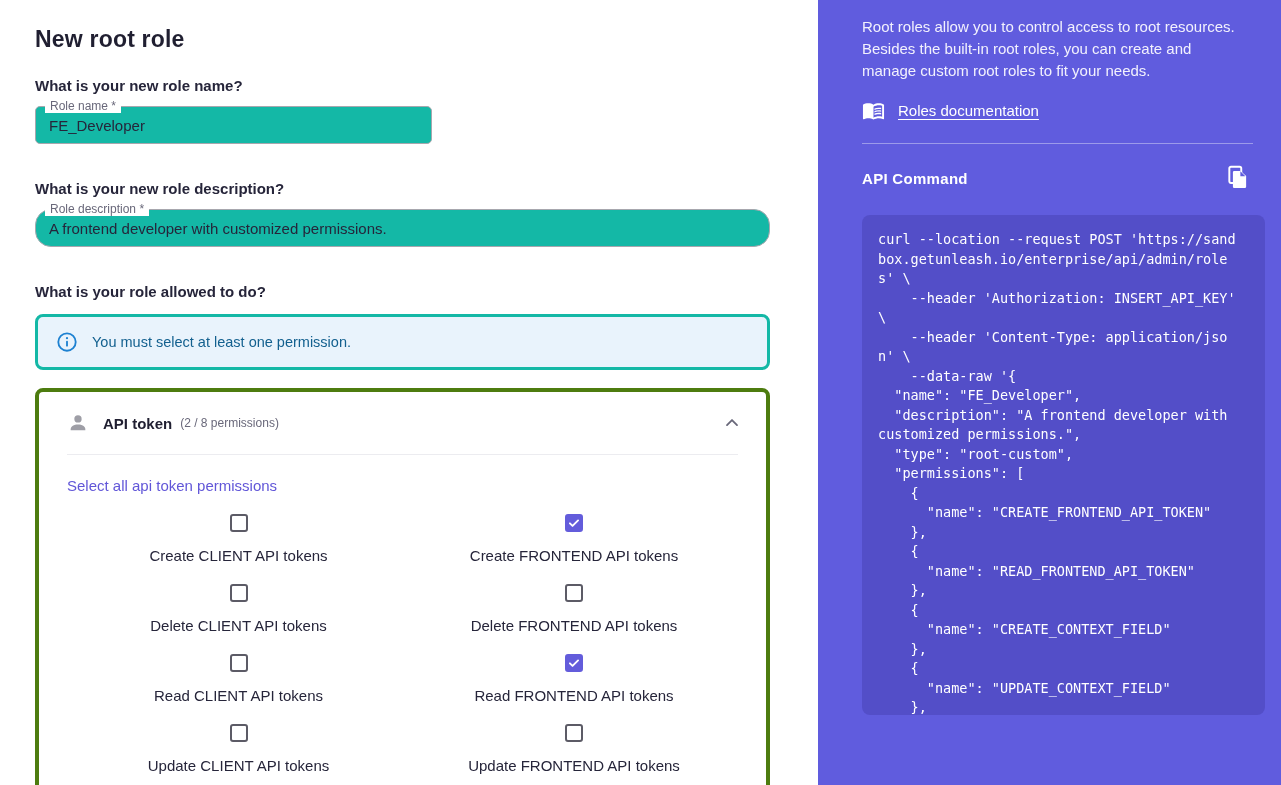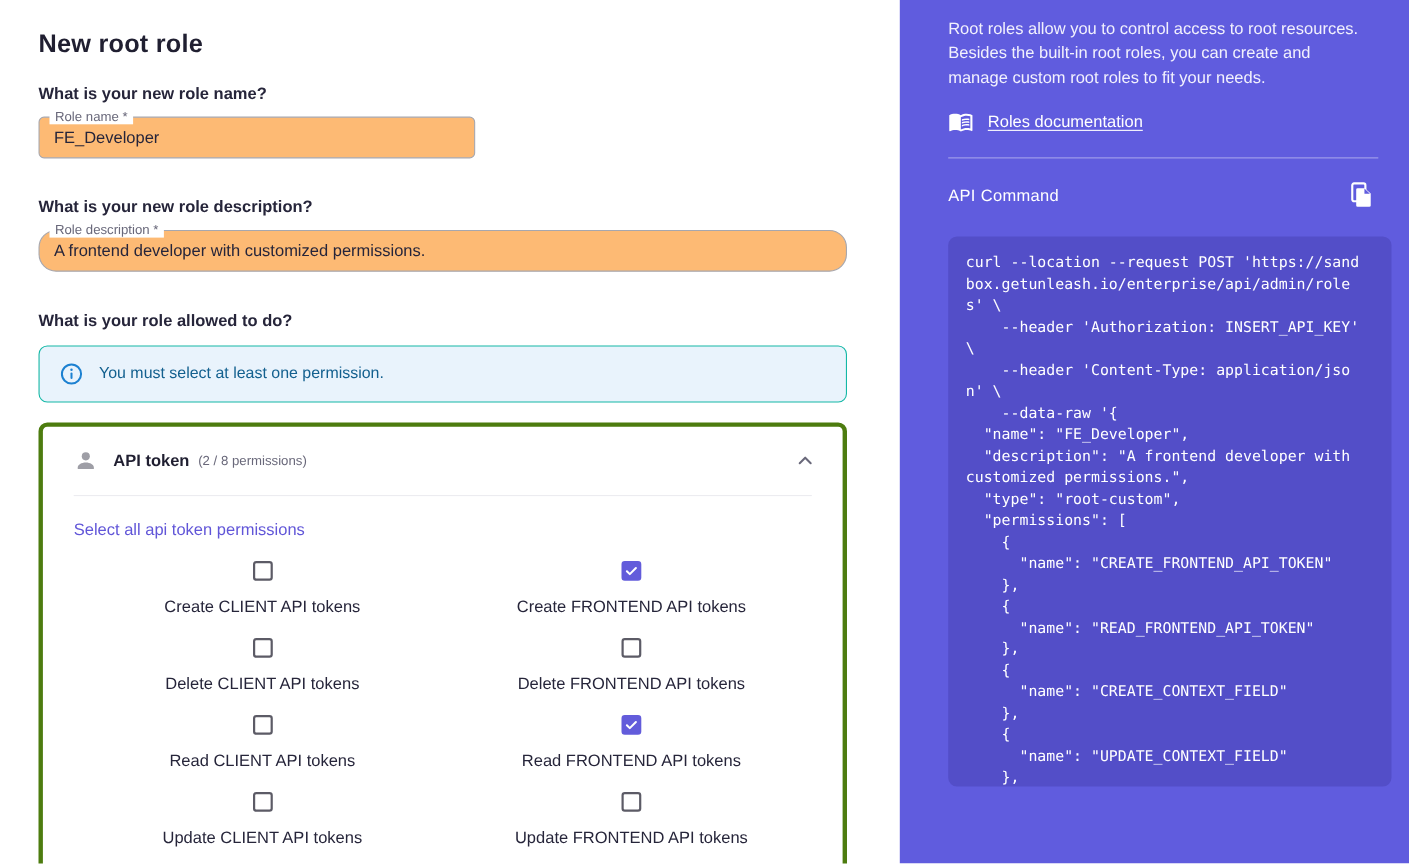--- a/index.html
+++ b/index.html
@@ -6,29 +6,29 @@
   html,body { width:1281px; height:785px; overflow:hidden; background:#fff;
     font-family:"Liberation Sans","DejaVu Sans",sans-serif; color:#26253a; }
   .layout { display:flex; width:1281px; height:785px; }
 
   
   .main { flex:1; padding:26px 48px 0 35px; background:#fff; }
   .page-title { font-size:23px; font-weight:700; letter-spacing:.2px; color:#201f31; margin-bottom:24px; }
   .question { font-size:15px; font-weight:700; color:#26253a; margin-bottom:12px; }
 
   .field { position:relative; border:1px solid #a7a7ae; border-radius:5px; height:38px;
-    display:flex; align-items:center; padding:0 13px; margin-bottom:36px; background:#fdba74; }
+    display:flex; align-items:center; padding:0 13px; margin-bottom:36px; background:#14b8a6; }
   .field-label { position:absolute; top:-8px; left:9px; background:#fff; padding:0 5px;
     font-size:12px; color:#69687a; }
   .field-value { font-size:15px; color:#26253a; width:100%; border:none; outline:none;
     font-family:inherit; background:transparent; }
   .w-name { width:397px; }
   .w-desc { width:735px;border-radius:16px; }
 
-  .alert { width:735px; background:#e9f3fc; border:1px solid #14b8a6; border-radius:8px;
+  .alert { width:735px; background:#e9f3fc; border:3px solid #14b8a6; border-radius:8px;
     display:flex; align-items:center; gap:14px; padding:14px 18px; margin-bottom:18px; }
   .alert-text { font-size:14.5px; color:#13608f; }
 
   .card { width:735px; border:4px solid #4d7c0f; border-radius:8px; background:#fff; margin-bottom:30px; }
   .card-header { display:flex; align-items:center; height:62px; padding:0 24px 0 28px; cursor:pointer; }
   .card-title { font-size:15px; font-weight:700; color:#201f31; margin:0 8px 0 14px; }
   .card-count { font-size:12px; color:#69687a; }
   .spacer { flex:1; }
   .card-body { padding:0 28px 26px 28px; }
   .card-divider { height:1px; background:#ececf0; margin:0 28px 22px 28px; }
@@ -43,21 +43,21 @@
   .cb svg { display:none; }
   .perm[data-checked="true"] .cb svg { display:block; }
 
   
   .sidebar { width:463px; background:#605cde; color:#fff; padding:16px 28px 0 44px; }
   .intro { font-size:15px; line-height:22px; color:#f2f1fd; margin-bottom:17px; max-width:380px; }
   .docs-row { display:flex; align-items:center; gap:13px; margin:0 0 21px 0; cursor:pointer; }
   .docs-link { font-size:15px; color:#fff; text-decoration:underline; text-underline-offset:3px; }
   .side-divider { border:none; border-top:1px solid rgba(255,255,255,.38); margin:0 0 18px 0; }
   .api-header { display:flex; align-items:center; justify-content:space-between; margin-bottom:20px; }
-  .api-title { font-size:15px; font-weight:400; letter-spacing:.3px; }
+  .api-title { font-size:15px; font-weight:700; letter-spacing:.3px; }
   .copy-btn { background:none; border:none; cursor:pointer; padding:2px; }
   .code-block { width:403px; height:500px; background:#534ec8; border-radius:8px; padding:15px 16px;
     overflow:hidden; }
   .code-block pre { font-family:"DejaVu Sans Mono","Liberation Mono",monospace;
     font-size:13.5px; line-height:19.5px; color:#fff; white-space:pre; }
 </style>
 </head>
 <body>
 
 <div class="layout">

